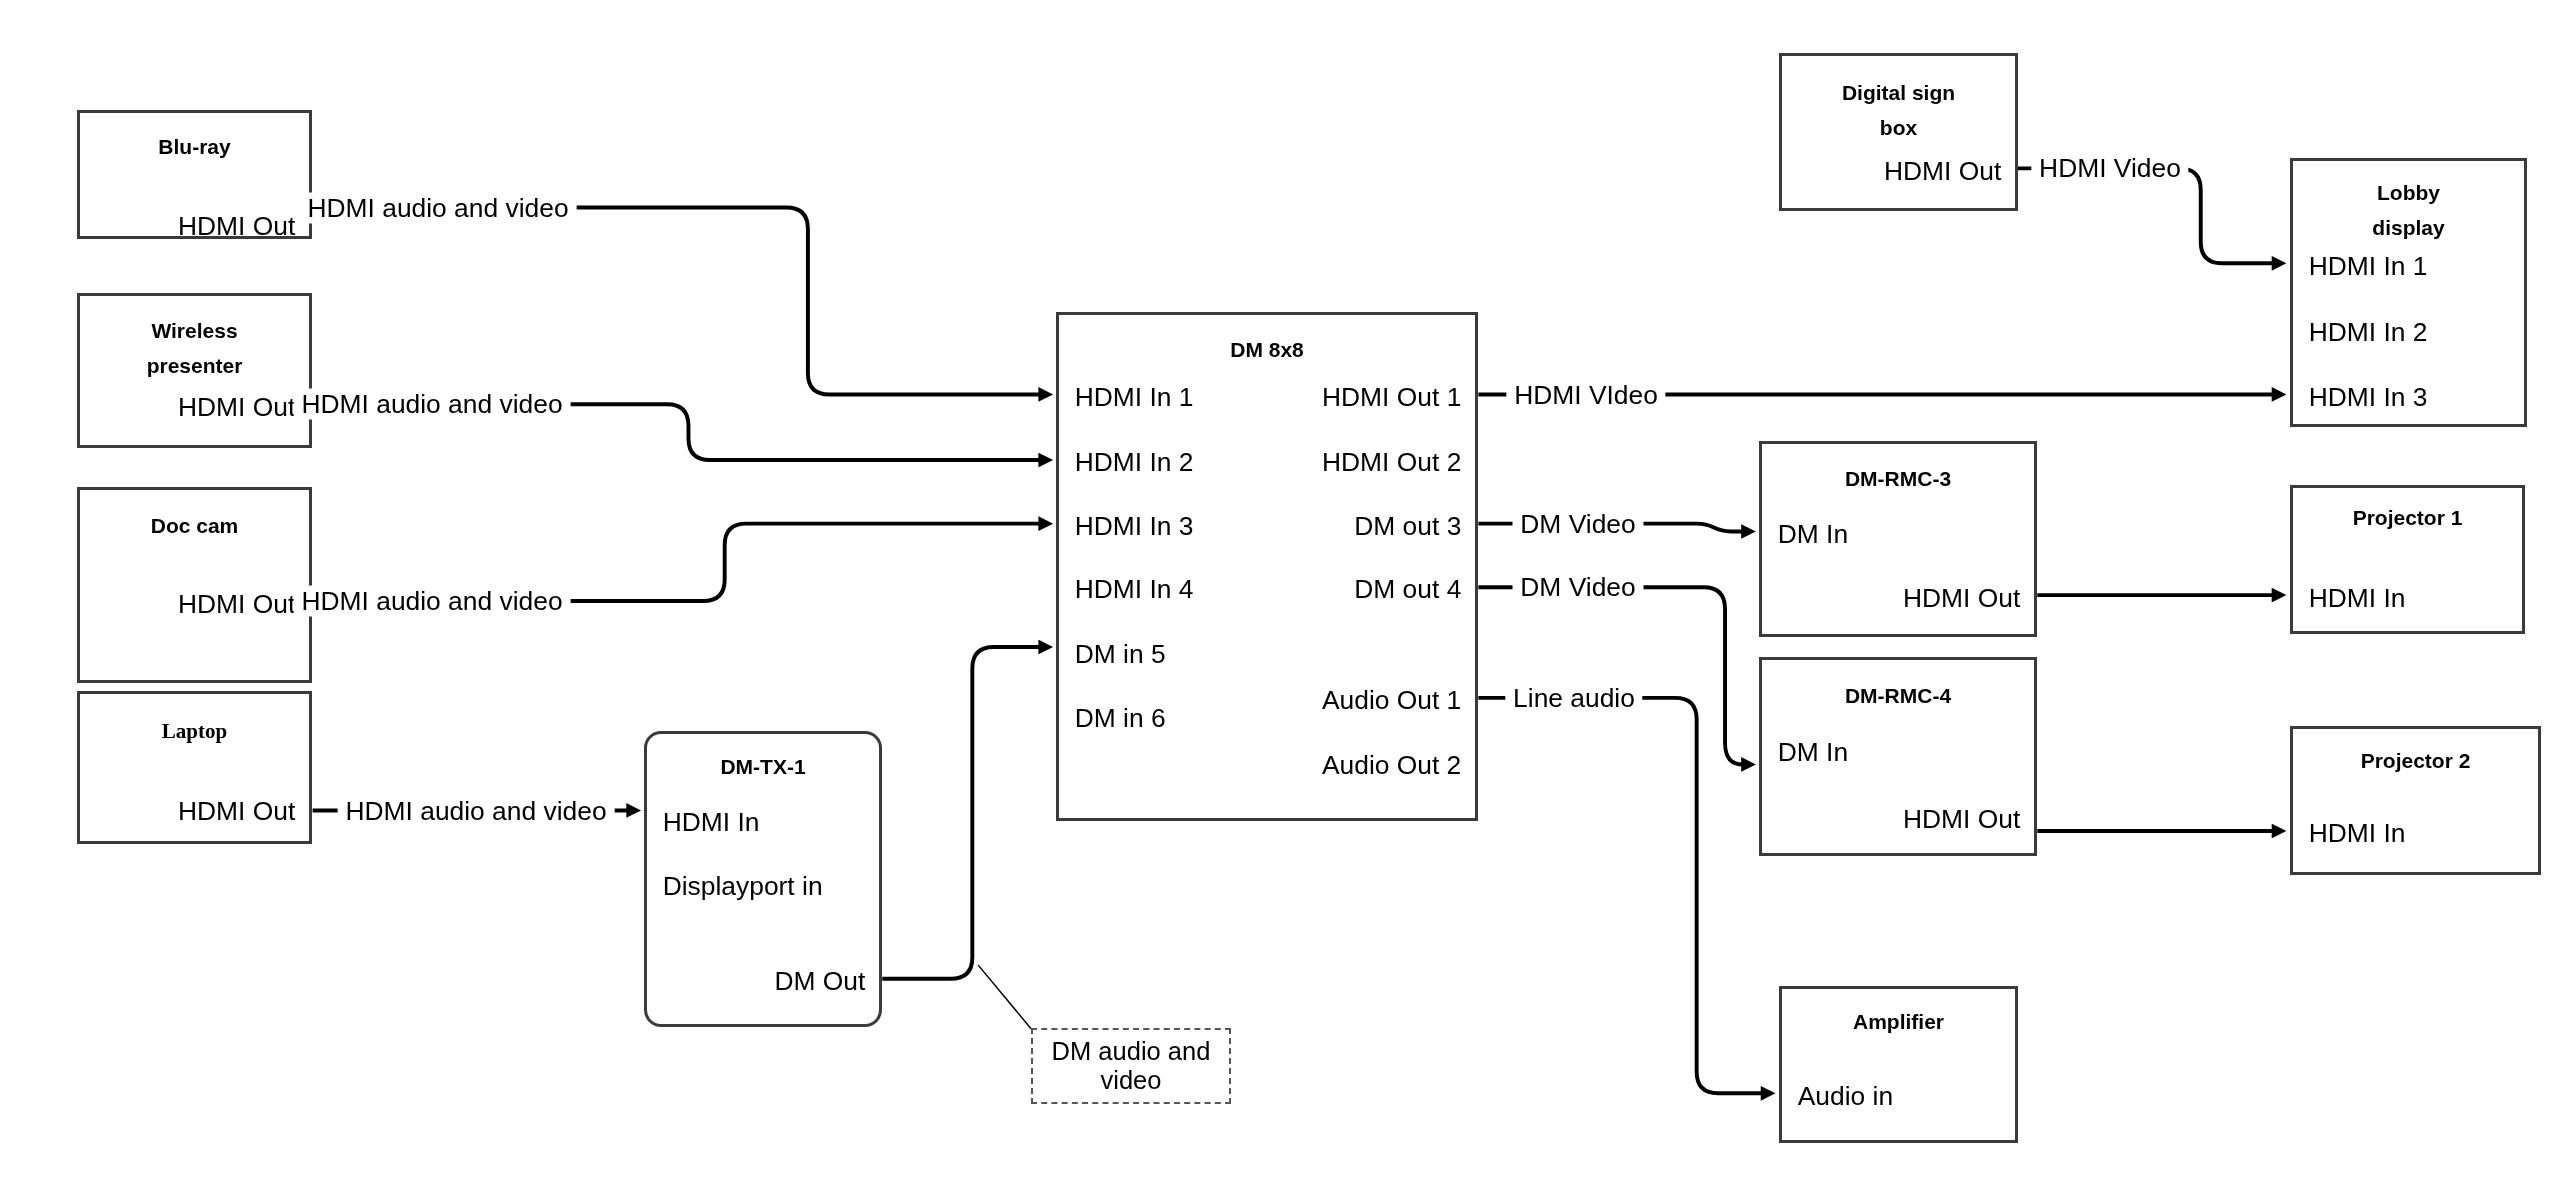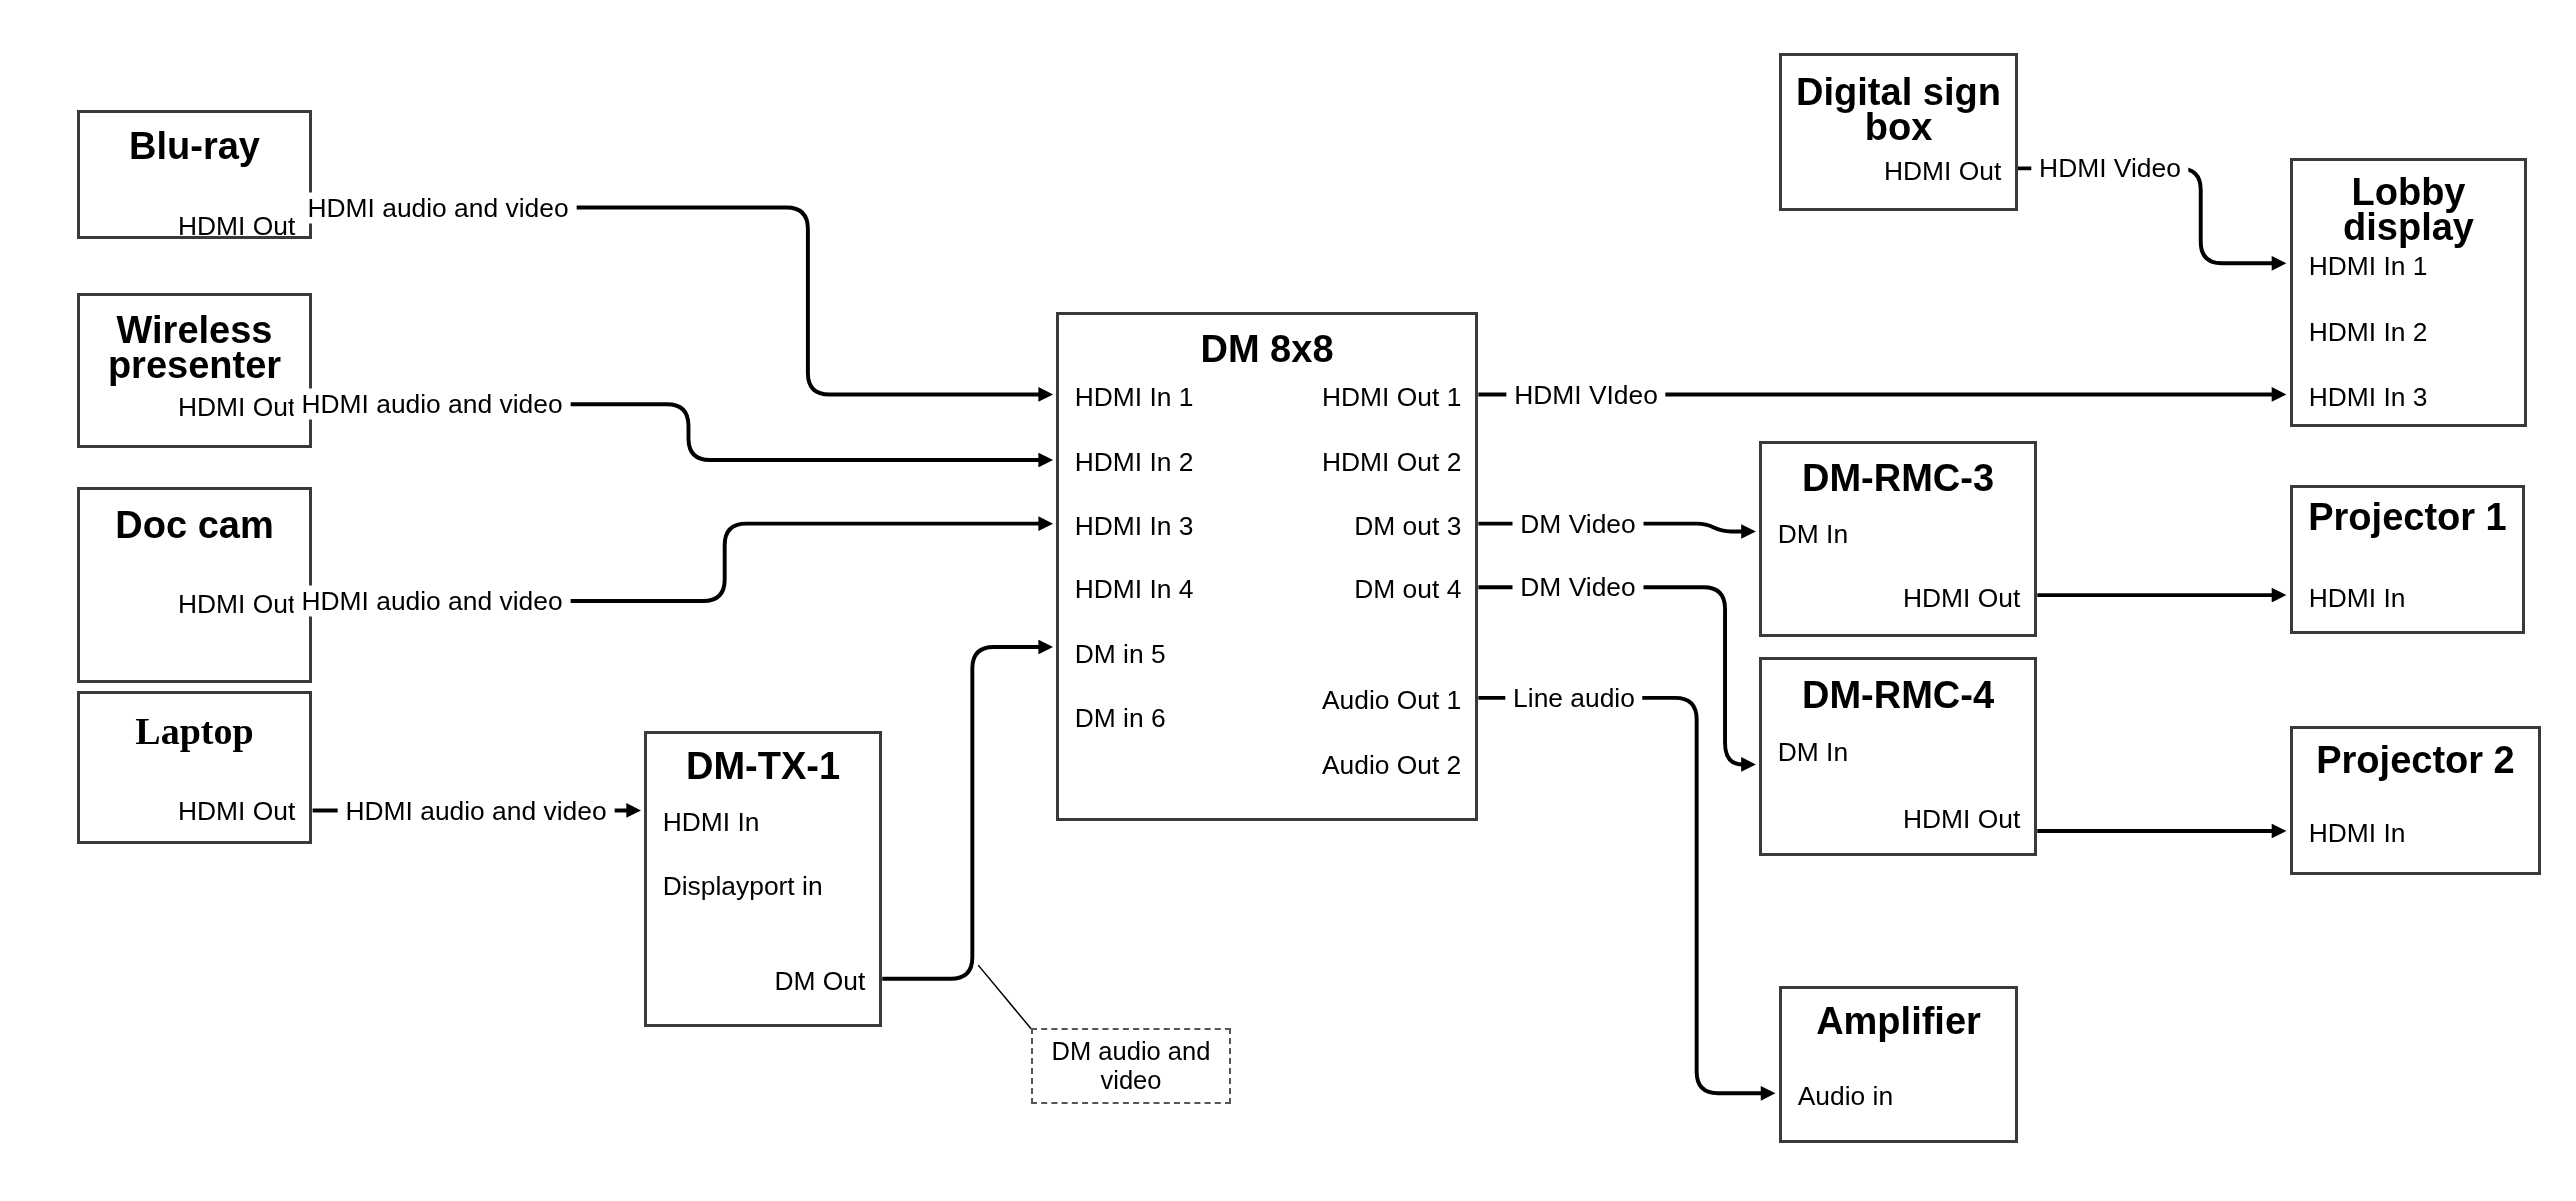--- a/index.html
+++ b/index.html
@@ -20,21 +20,21 @@
     position:absolute;
     background:#ffffff;
     border:3.9px solid #3a3a3a;
     box-sizing:border-box;
     z-index:2;
   }
   .node .title{
     position:absolute;left:5.9px;right:5.9px;
     text-align:center;
     font-weight:bold;
-    font-size:38px;line-height:35px;
+    font-size:21px;line-height:35px;
     white-space:pre-line;
   }
   .port{
     position:absolute;
     font-size:26.4px;line-height:29px;
     white-space:nowrap;
   }
   .pl{left:15.7px;text-align:left;}
   .pr{right:13.7px;text-align:right;}
 
@@ -59,21 +59,21 @@
     font-size:25.5px;line-height:29px;
     white-space:pre-line;
     z-index:3;
   }
 
   
   #bluray{left:77px;top:110px;width:235px;height:129px;}     #bluray .title{top:15.7px;}
   #wireless{left:77px;top:293px;width:235px;height:155px;}  #wireless .title{top:16.6px;}
   #doccam{left:77px;top:487px;width:235px;height:196px;}    #doccam .title{top:17.6px;}
   #laptop{left:77px;top:691px;width:235px;height:153px;}    #laptop .title{top:19.6px;font-family:Liberation Serif, serif;}
-  #dmtx1{left:644px;top:731px;width:238px;height:296px;}    #dmtx1 .title{top:14.7px;}
+  #dmtx1{left:644px;top:731px;width:238px;height:296px;border-radius:17px;}    #dmtx1 .title{top:14.7px;}
   #dm8x8{left:1056px;top:312px;width:422px;height:509px;}   #dm8x8 .title{top:16.6px;}
   #digitalsign{left:1779px;top:53px;width:239px;height:158px;} #digitalsign .title{top:18.6px;}
   #lobby{left:2290px;top:158px;width:237px;height:269px;}   #lobby .title{top:13.7px;}
   #dmrmc3{left:1759px;top:441px;width:278px;height:196px;}  #dmrmc3 .title{top:16.6px;}
   #proj1{left:2290px;top:485px;width:235px;height:149px;}   #proj1 .title{top:11.7px;}
   #dmrmc4{left:1759px;top:657px;width:278px;height:199px;text-decoration:underline;}  #dmrmc4 .title{top:17.6px;}
   #proj2{left:2290px;top:726px;width:251px;height:149px;}   #proj2 .title{top:13.7px;}
   #amplifier{left:1779px;top:986px;width:239px;height:157px;} #amplifier .title{top:14.7px;}
 </style>
 </head>

